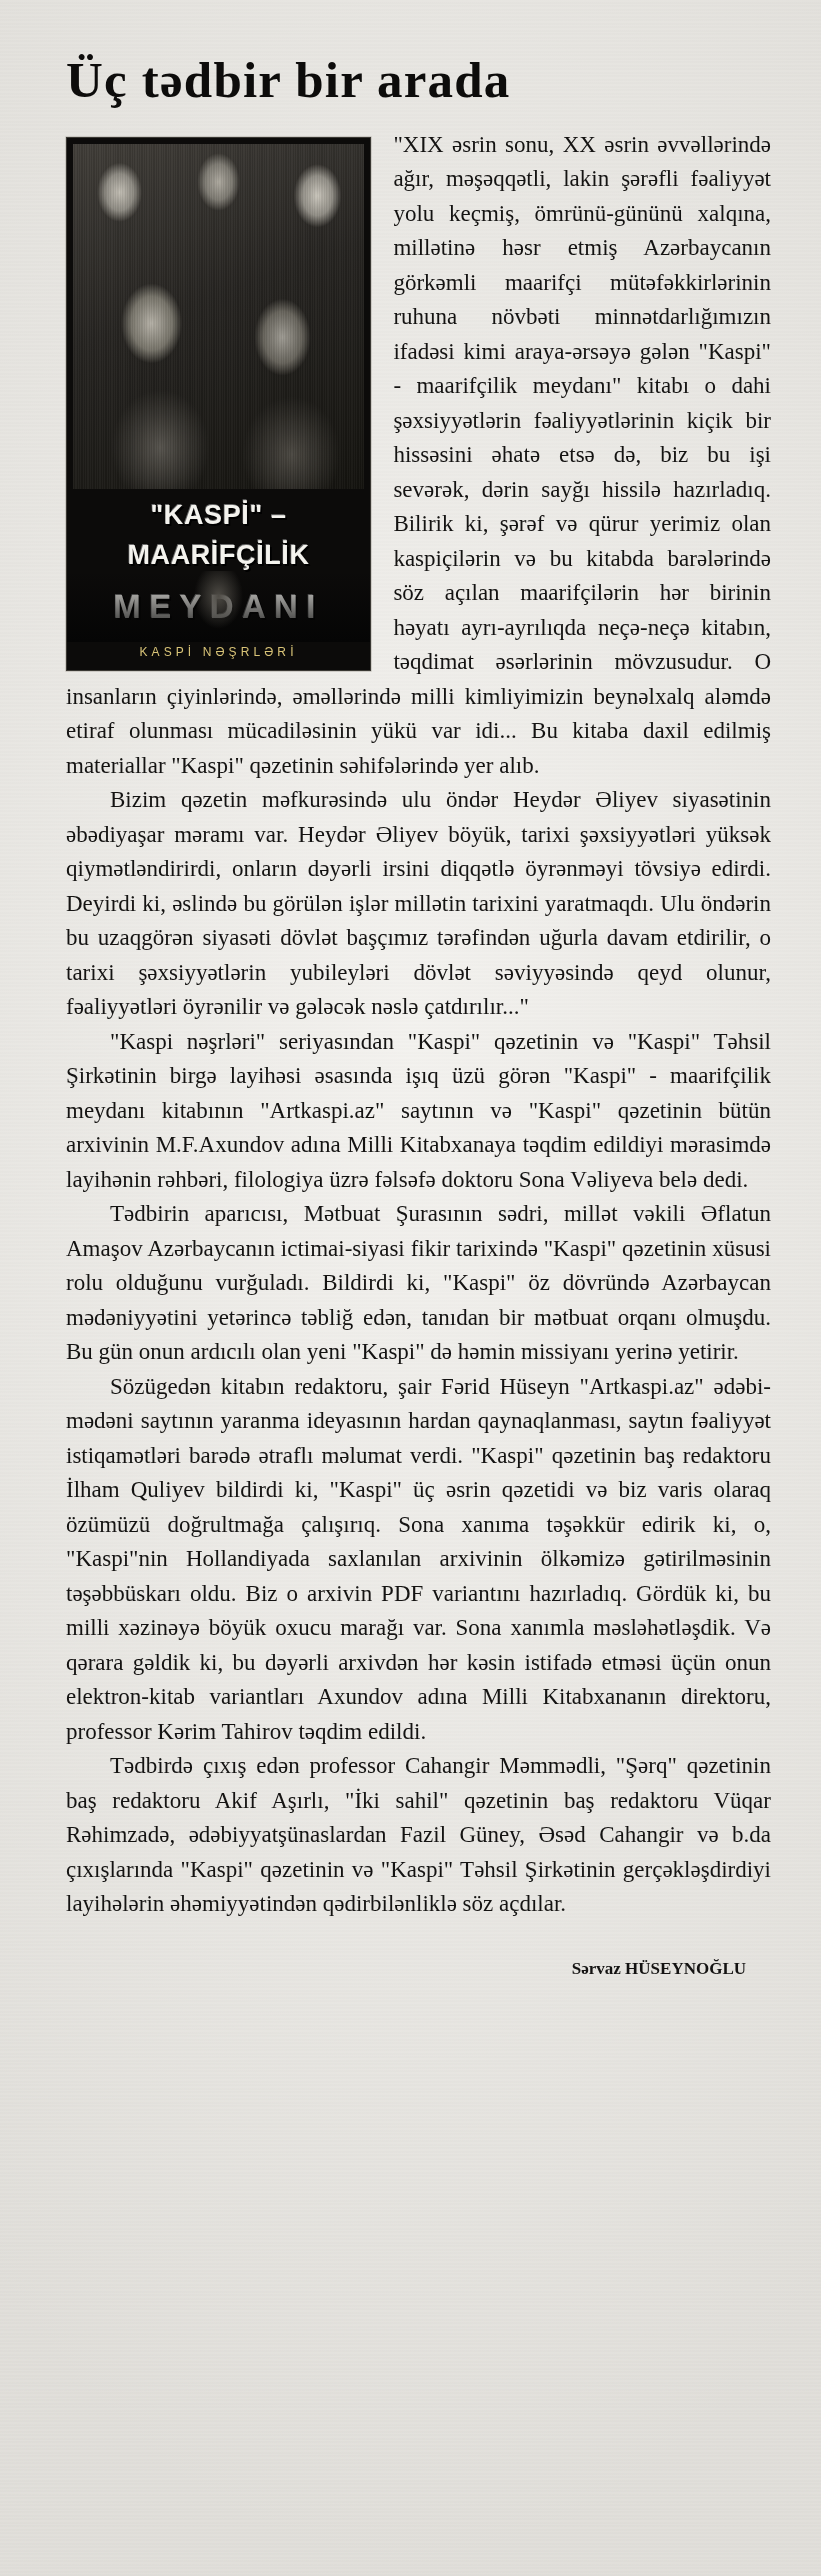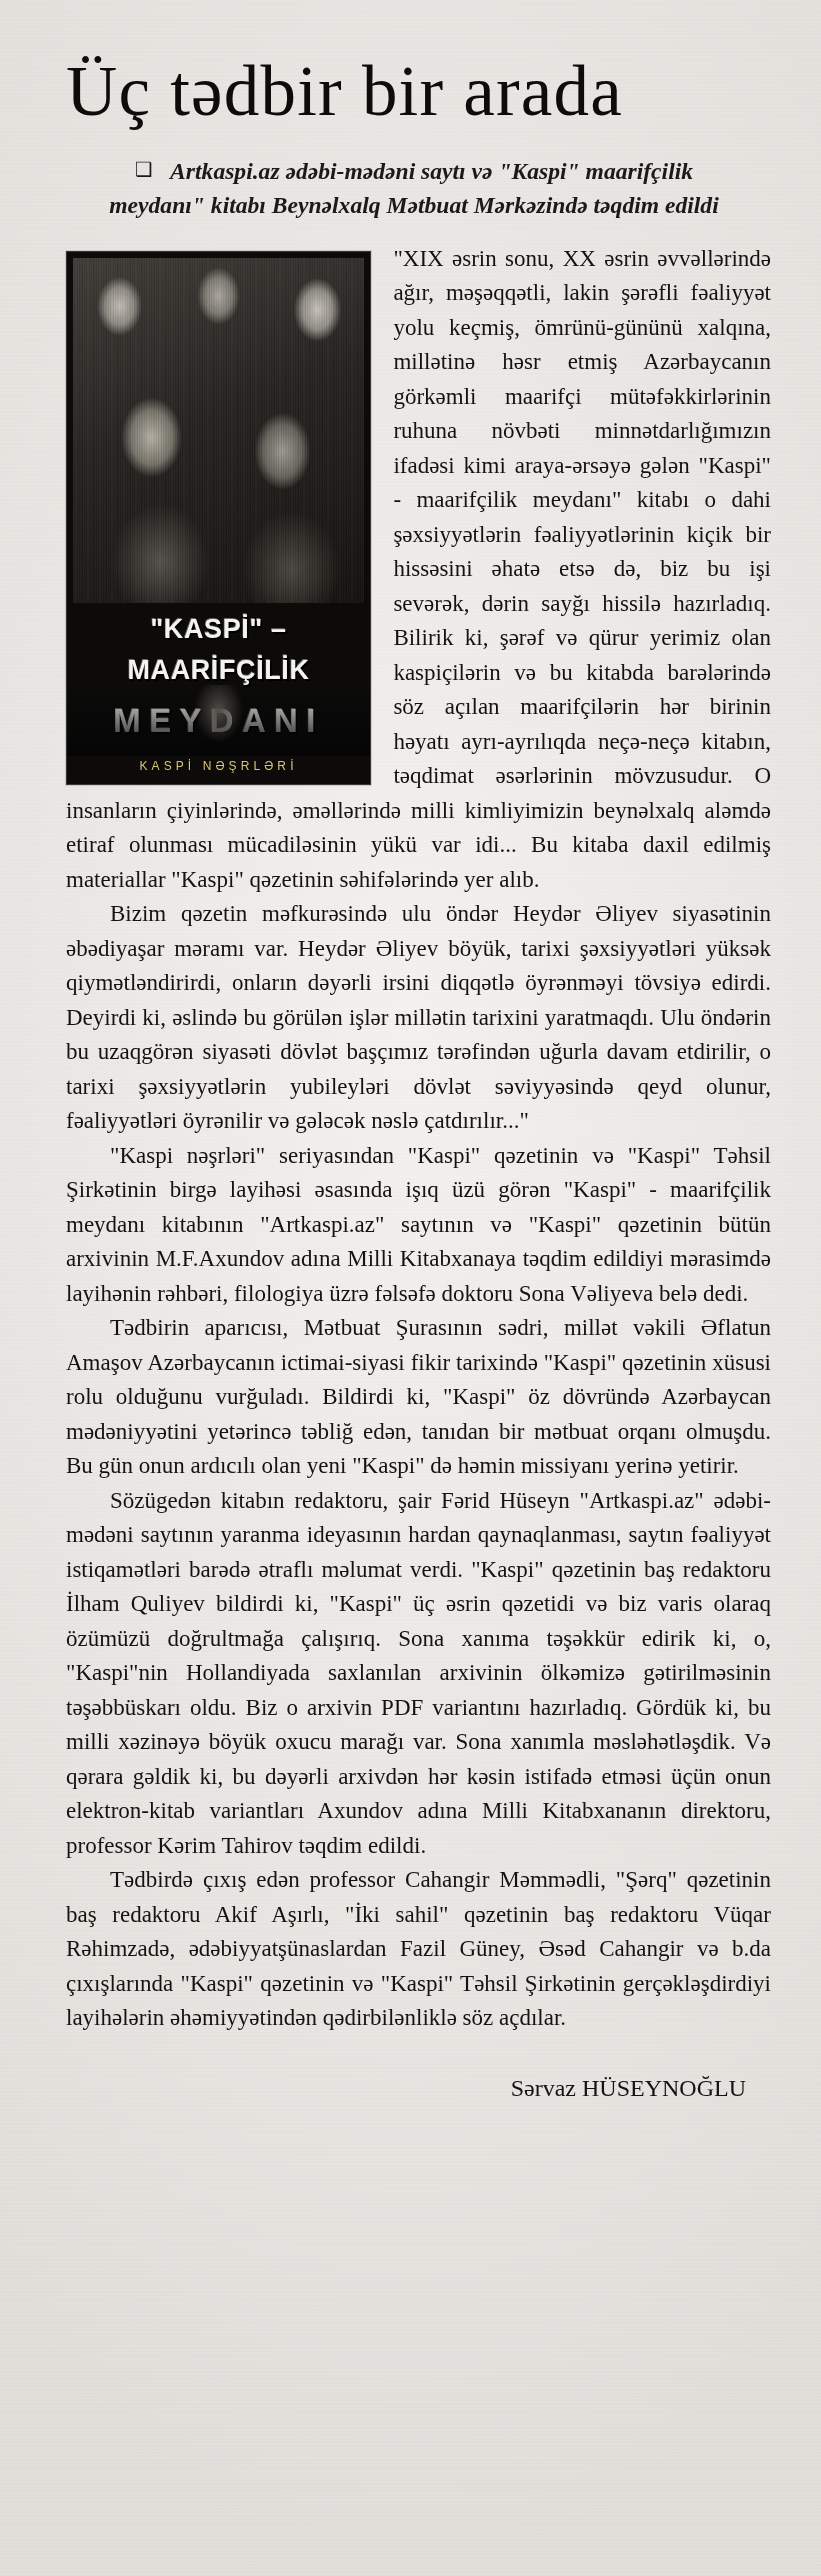--- a/index.html
+++ b/index.html
@@ -22,23 +22,23 @@
     content:"";
     position:absolute; inset:0;
     background:
       radial-gradient(ellipse 708px 1533px at 50% 40%, rgba(255,255,255,0.35), rgba(0,0,0,0.05)),
       repeating-linear-gradient(0deg, rgba(0,0,0,0.012) 0 1.8px, rgba(255,255,255,0.012) 1.8px 3.5px);
     pointer-events:none;
   }
   .title {
     position:relative;
     padding:54px 63px 0 66px;
-    font-size:71px;
+    font-size:51px;
     line-height:1.05;
-    font-weight:normal;
+    font-weight:bold;
     letter-spacing:1.2px;
     color:#0d0c0b;
   }
   .subtitle {
     position:relative;
     margin:25px 88px 0 94px;
     font-size:23.6px;
     line-height:1.45;
     font-style:italic;
     font-weight:bold;
@@ -127,22 +127,22 @@
     left:0; right:0; bottom:9.4px;
     text-align:center;
     font-family:"Liberation Sans","DejaVu Sans",sans-serif;
     font-size:12px;
     letter-spacing:4.1px;
     color:#d9c478;
   }
 
   .author {
     text-align:right;
-    font-weight:normal;
-    font-size:24px;
+    font-weight:bold;
+    font-size:17px;
     margin-top:34px;
     padding-right:25px;
     text-indent:0;
   }
   .footer {
     position:absolute;
     left:0; right:0;
     bottom:34px;
     text-align:center;
     font-weight:bold;
@@ -150,23 +150,20 @@
     color:#0f0e0d;
   }
 </style>
 </head>
 <body>
 
 <div class="page">
 
   <h1 class="title">Üç tədbir bir arada</h1>
 
-  <div class="subtitle">
-    <span class="bullet">❑</span><span>Artkaspi.az ədəbi-mədəni saytı və "Kaspi" maarifçilik meydanı" kitabı Beynəlxalq Mətbuat Mərkəzində təqdim edildi</span>
-  </div>
 
   <div class="article-body">
 
     <div class="book-cover">
       <div class="cover-photos"></div>
       <div class="cover-title">
         <span class="line1">"KASPİ" – MAARİFÇİLİK</span>
         <span class="line2">MEYDANI</span>
       </div>
       <div class="cover-figure"></div>

